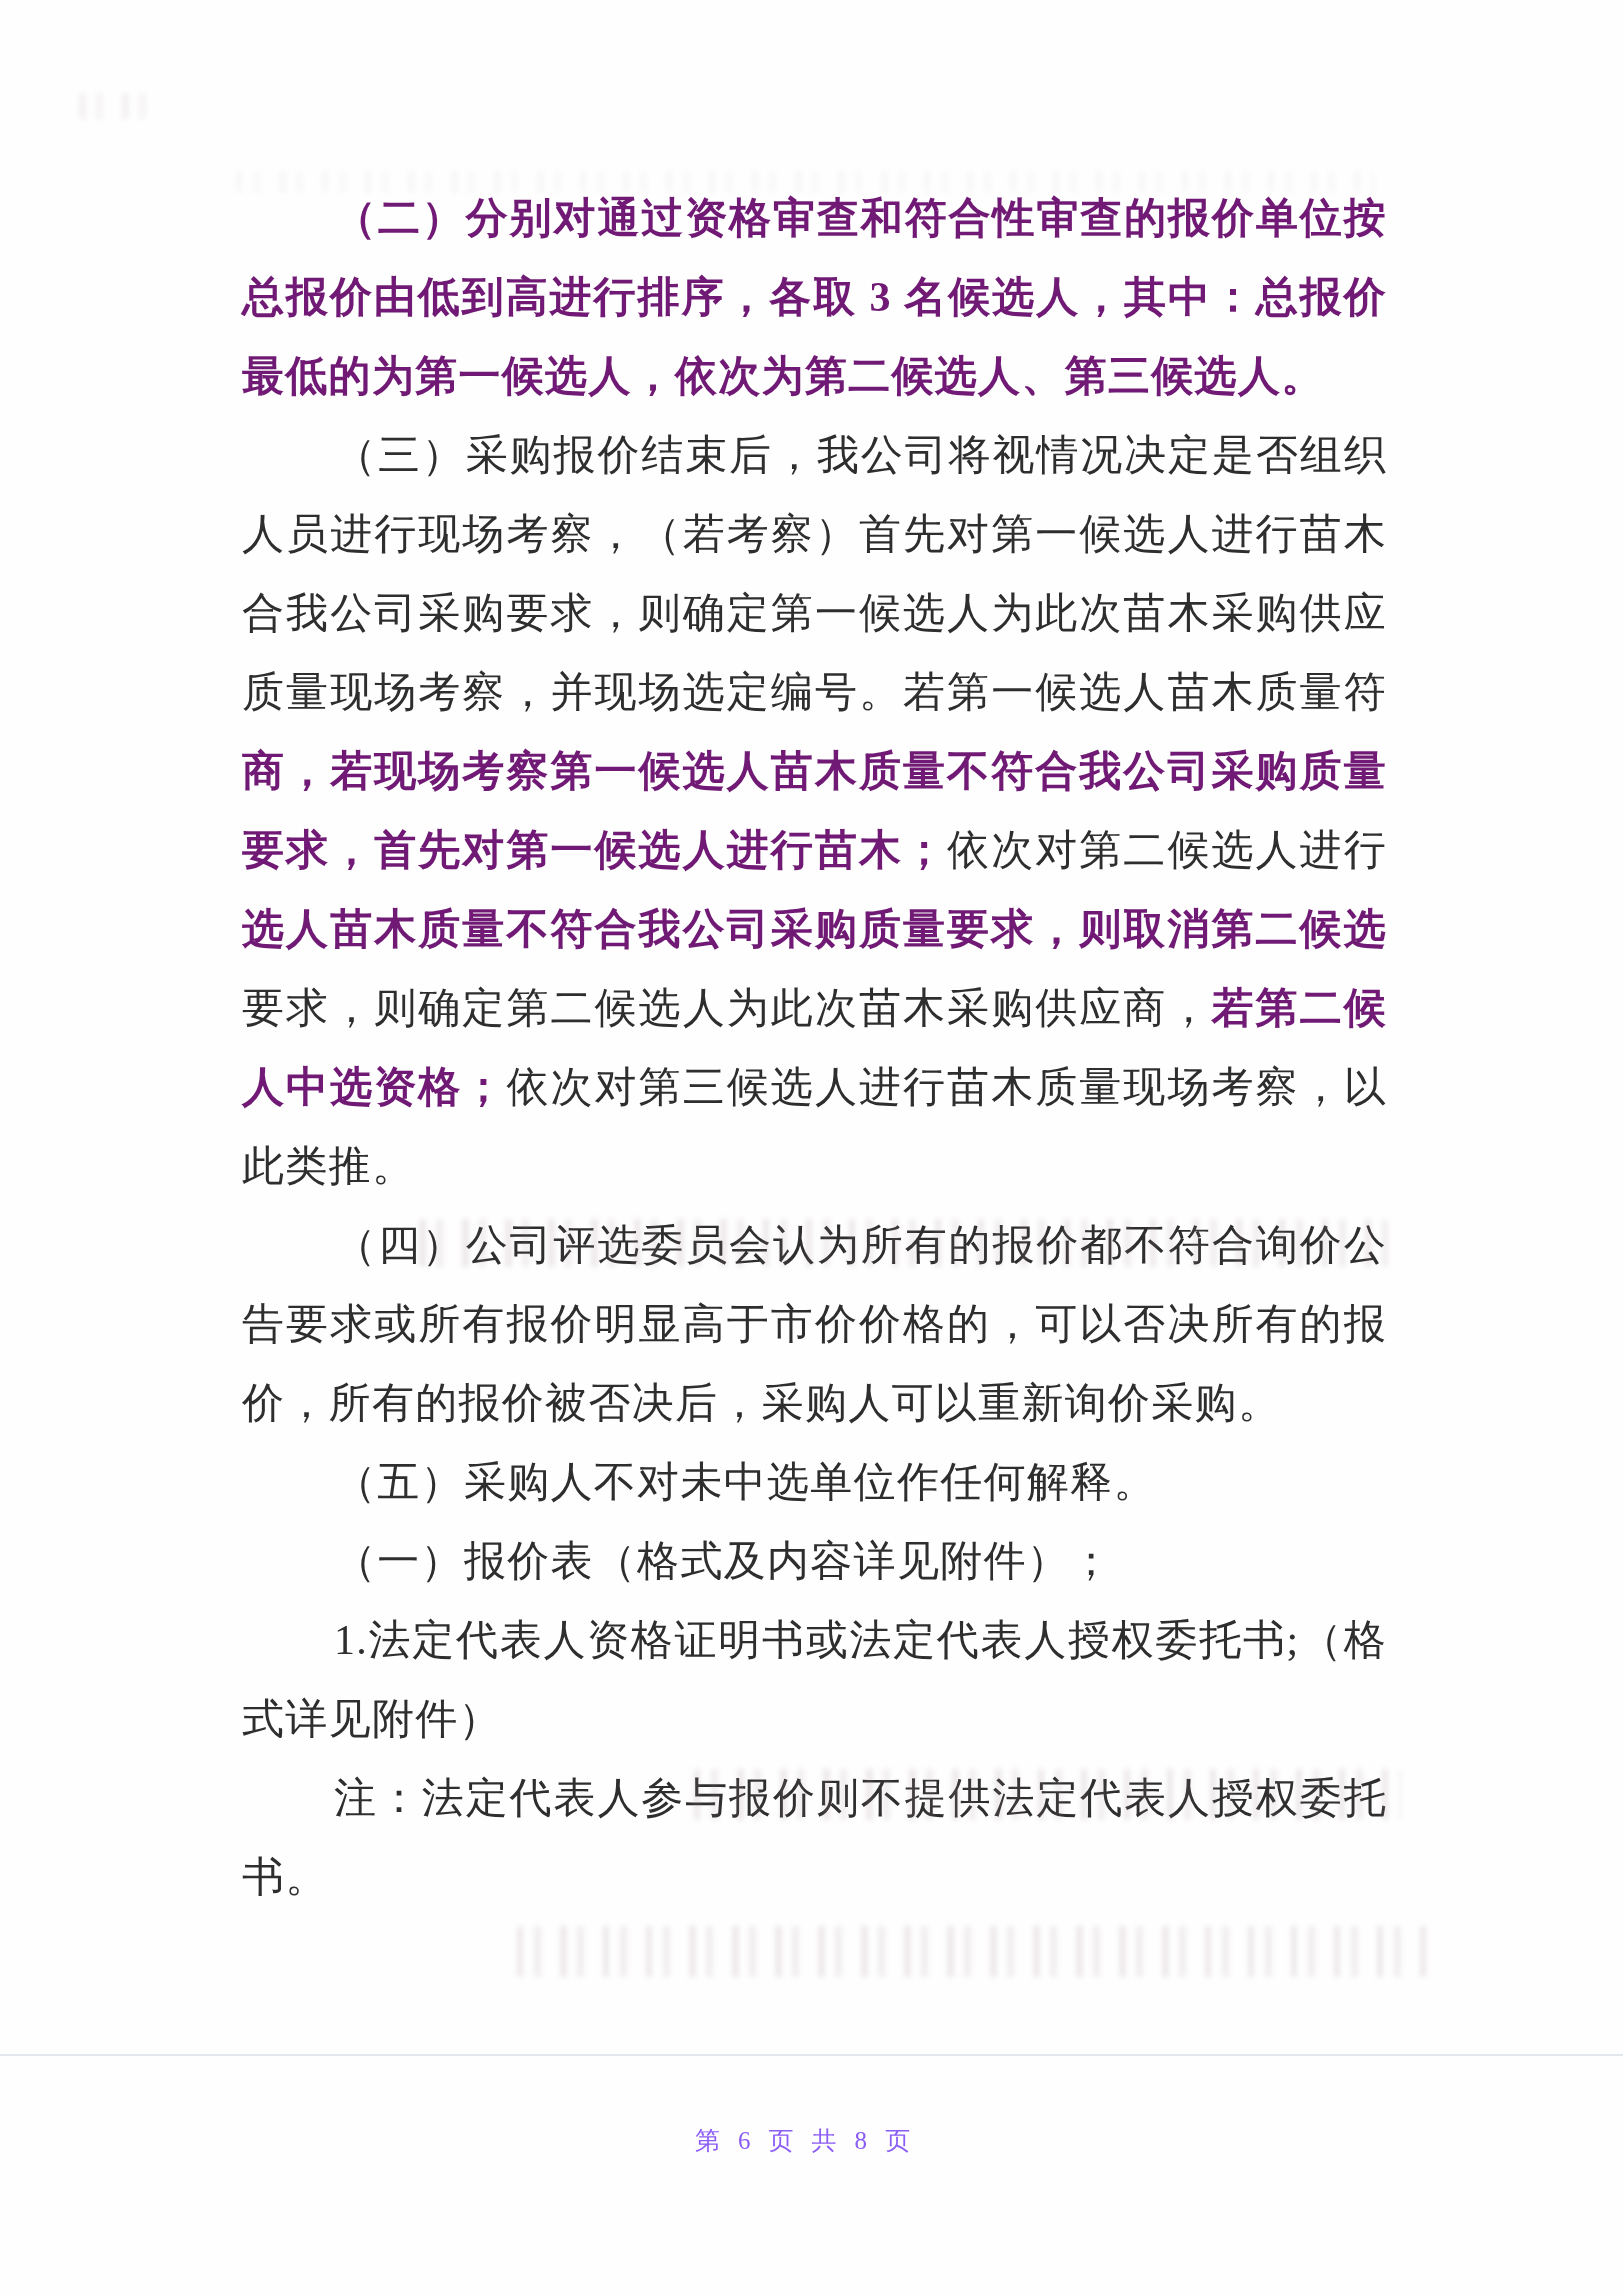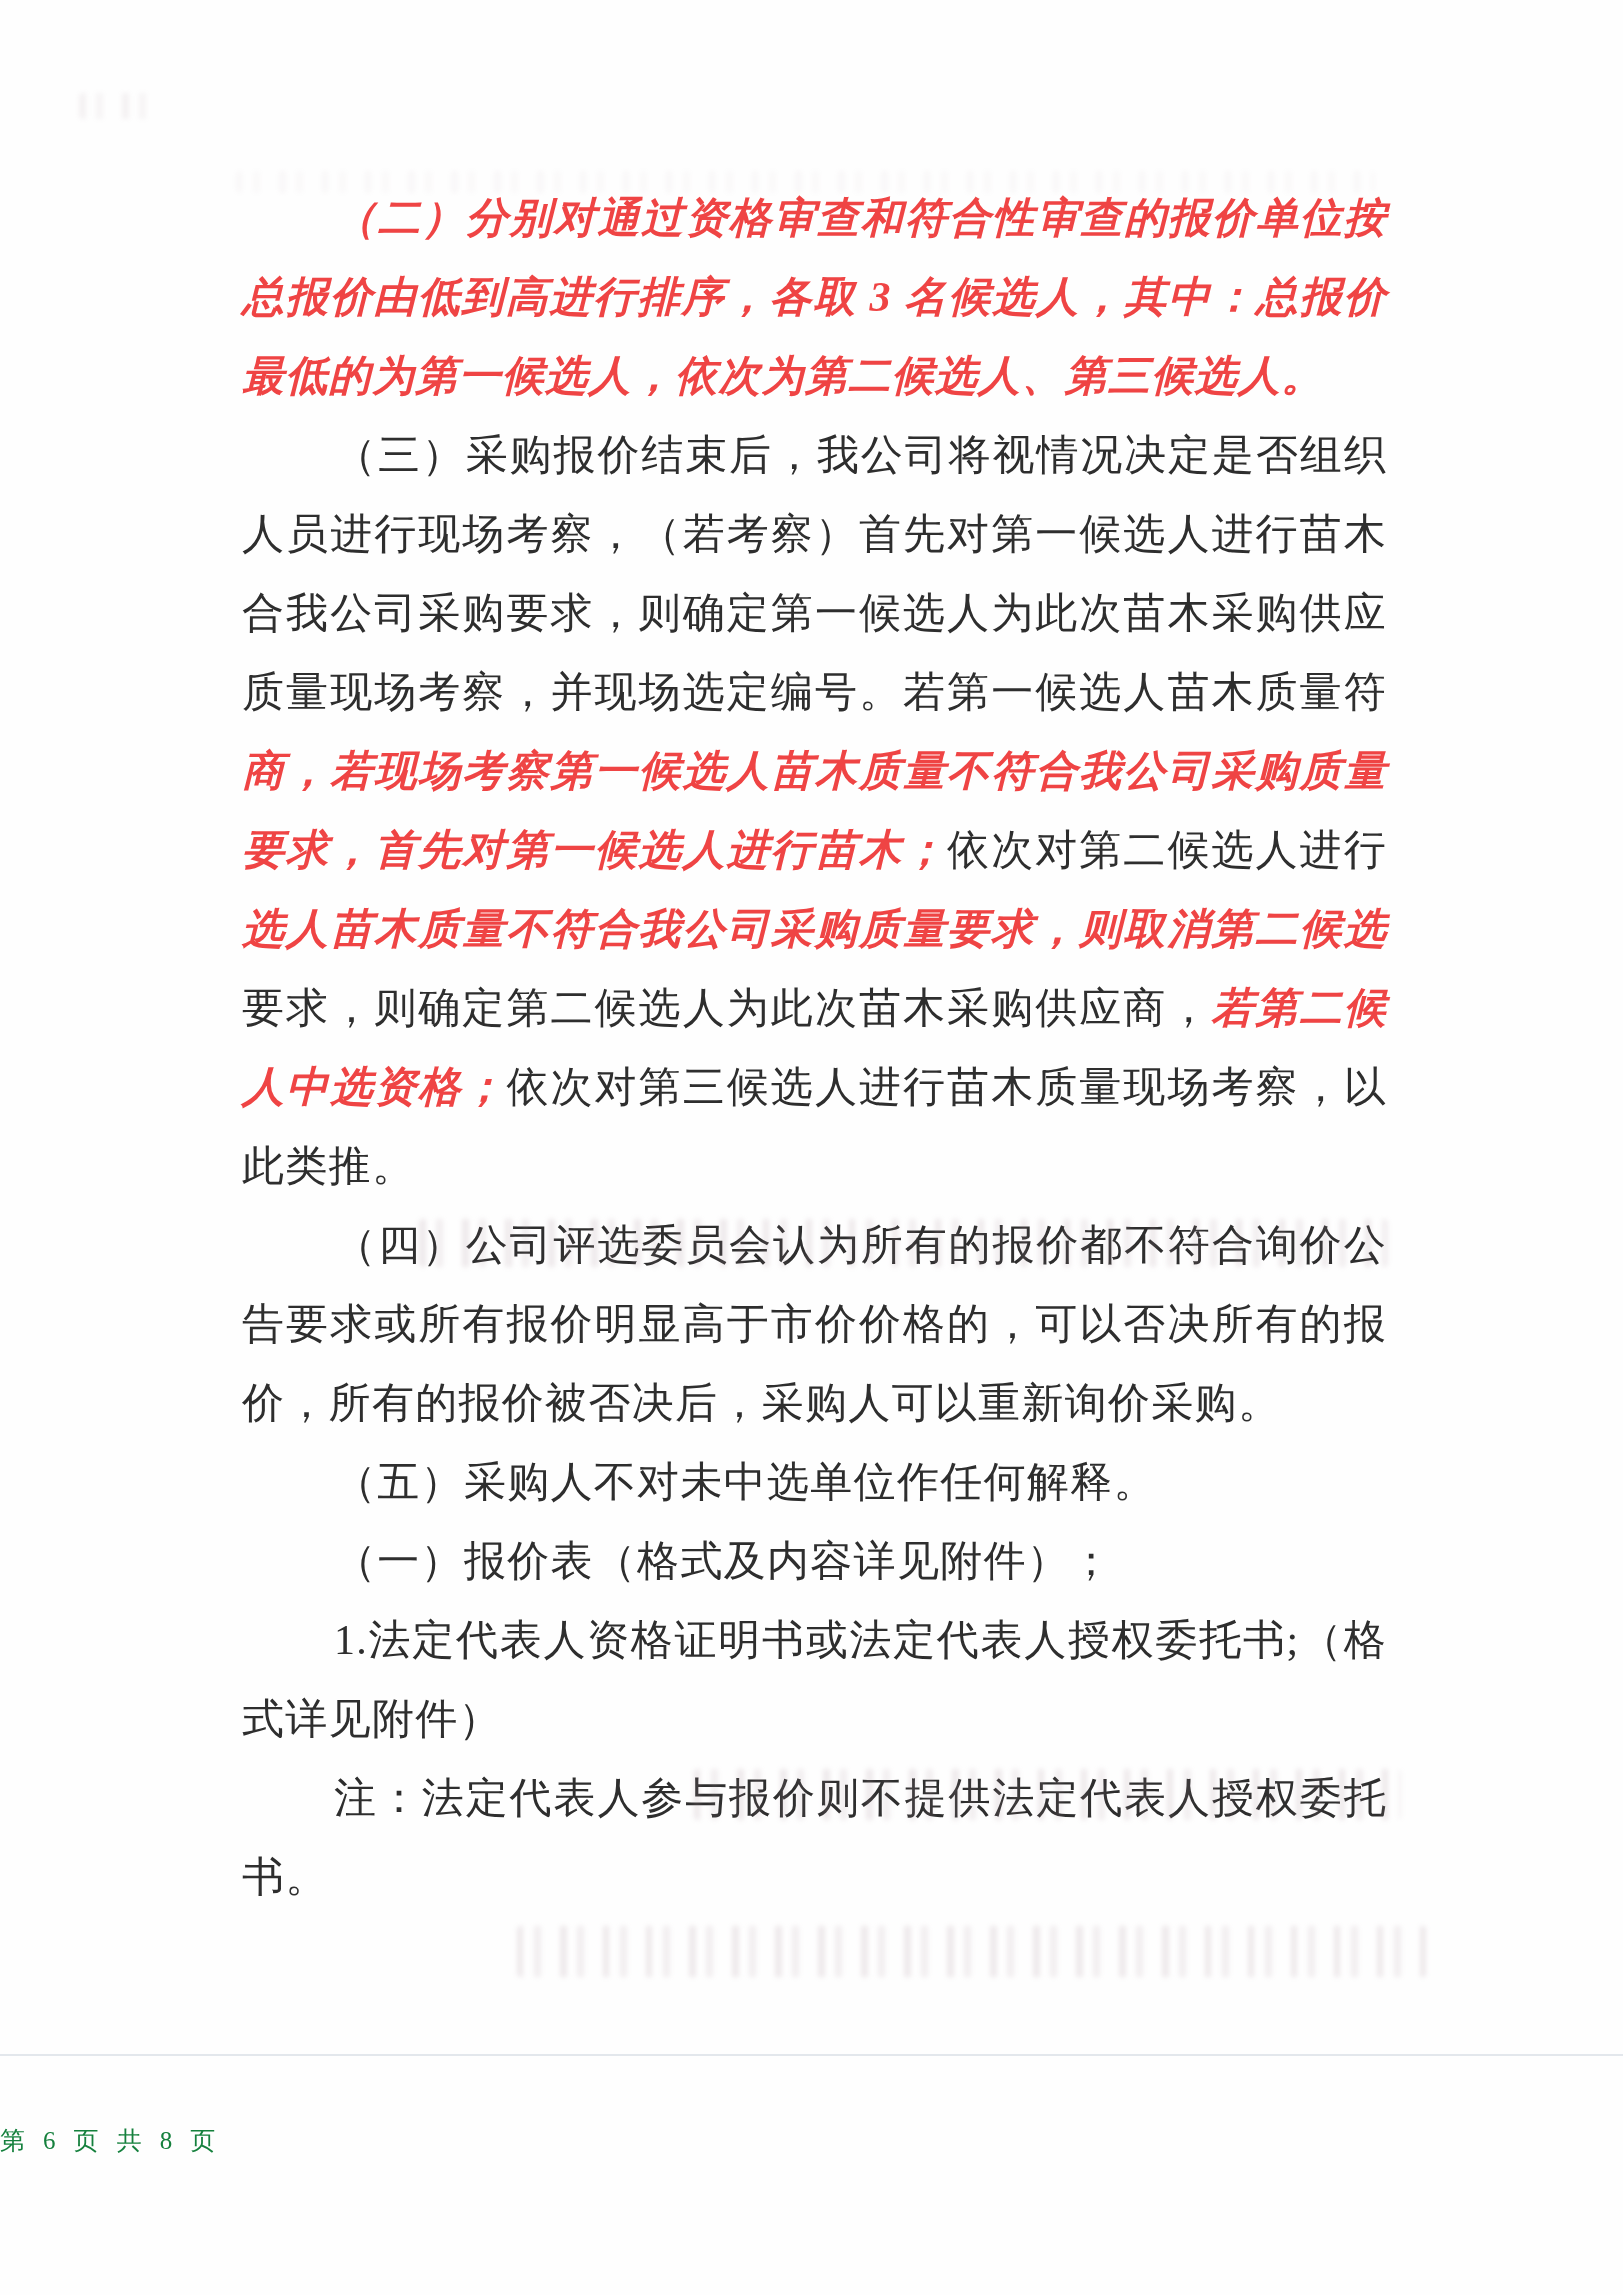--- a/index.html
+++ b/index.html
@@ -26,36 +26,36 @@
     text-align:left;
     color:#2e2e2e;
   }
   .line.justify{
     text-align:justify;
     text-align-last:justify;
   }
   .line.indent{ text-indent:92px; }
   .line .seg-bold{
     font-weight:700;
-    color:#ef4444;
-    font-style:italic;
+    color:#701a75;
   }
   .line.heading{
     font-family:"Liberation Sans","DejaVu Sans",sans-serif;
     font-weight:700;
     color:#141414;
     letter-spacing:2.6px;
   }
   .footer{
     position:absolute;
     left:0;right:12px;
     top:2126px;
+    text-align:center;
     font-size:25px;
     letter-spacing:5.9px;
-    color:#15803d;
+    color:#8b5cf6;
     line-height:30px;
   }
   
   .ghost{
     position:absolute;
     background:repeating-linear-gradient(90deg,
       rgba(167,140,152,0.55) 0 6.5px,
       rgba(167,140,152,0.00) 6.5px 17px,
       rgba(167,140,152,0.42) 17px 23.6px,
       rgba(167,140,152,0.00) 23.6px 43px);

